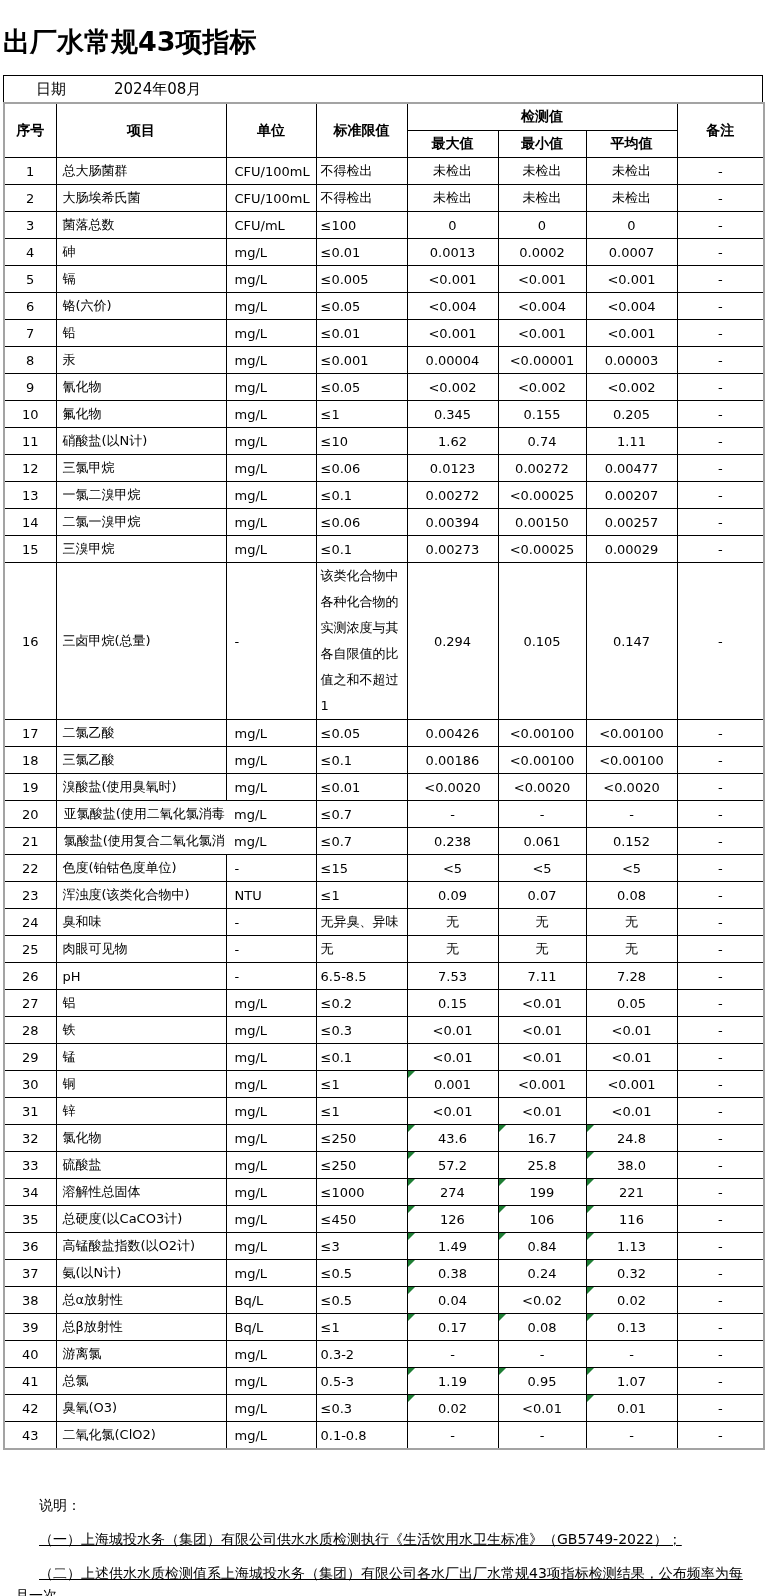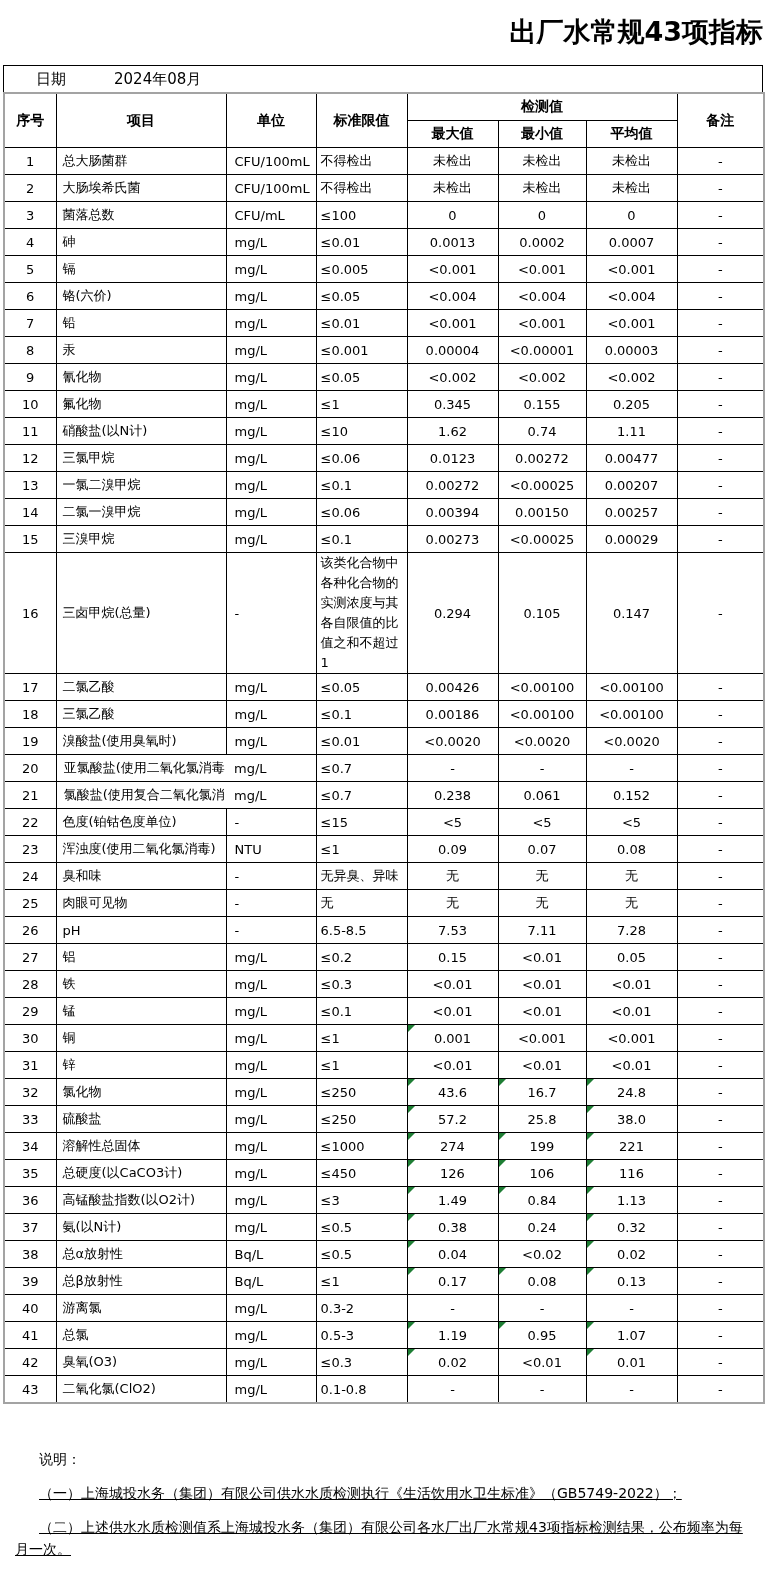--- a/index.html
+++ b/index.html
@@ -1,31 +1,31 @@
 <!DOCTYPE html>
 <html><head>
 <meta charset="utf-8">
 <style>
   html,body{margin:0;padding:0;background:#fff;color:#000;}
   body{width:766px;min-height:1596px;font-family:"DejaVu Sans",sans-serif;}
   .sheet{margin-left:3px;width:760px;}
-  .title{padding-top:14px;text-align:right;font-size:27px;font-weight:bold;}
+  .title{padding-top:24px;text-align:left;font-size:27px;font-weight:bold;}
   .date-row{margin-top:15px;height:26px;border:1px solid #000;border-bottom:none;
     display:flex;align-items:center;font-size:15px;}
   .date-label{margin-left:32px;}
   .date-value{margin-left:48px;}
   table{border-collapse:collapse;table-layout:fixed;width:760px;border:2px solid #a3a3a3;}
   th,td{border:1px solid #000;padding:0;overflow:hidden;}
   th{font-size:14px;font-weight:bold;height:26px;text-align:center;}
   td{font-size:13px;height:26px;text-align:center;vertical-align:middle;}
   td.c-item{text-align:left;padding-left:6px;}
   td.c-unit{text-align:left;padding-left:8px;}
   td.c-limit{text-align:left;padding-left:4px;}
   tr.tall td{height:104px;}
-  td.multiline{white-space:pre-line;line-height:20px;}
+  td.multiline{white-space:pre-line;line-height:26px;}
   td.clip{white-space:nowrap;overflow:hidden;border-right:none;text-align:center;}
   td.no-left{border-left:none;}
   td.flagged{position:relative;}
   .corner{position:absolute;top:0;left:0;width:0;height:0;
     border-top:7px solid #1e7e34;border-right:7px solid transparent;}
   .notes{margin-top:44px;width:756px;font-size:14px;line-height:22px;}
   .notes-heading{margin-bottom:12px;margin-left:36px;}
   .note{margin:12px;text-indent:24px;text-decoration:underline;}
 </style>
 </head>
@@ -286,21 +286,21 @@
           <td class="c-item">色度(铂钴色度单位)</td>
           <td class="c-unit">-</td>
           <td class="c-limit">≤15</td>
           <td class="c-val">&lt;5</td>
           <td class="c-val">&lt;5</td>
           <td class="c-val">&lt;5</td>
           <td class="c-remark">-</td>
         </tr>
         <tr>
           <td class="c-no">23</td>
-          <td class="c-item">浑浊度(使用二氧化氯消毒)</td>
+          <td class="c-item">浑浊度(该类化合物中)</td>
           <td class="c-unit">NTU</td>
           <td class="c-limit">≤1</td>
           <td class="c-val">0.09</td>
           <td class="c-val">0.07</td>
           <td class="c-val">0.08</td>
           <td class="c-remark">-</td>
         </tr>
         <tr>
           <td class="c-no">24</td>
           <td class="c-item">臭和味</td>

